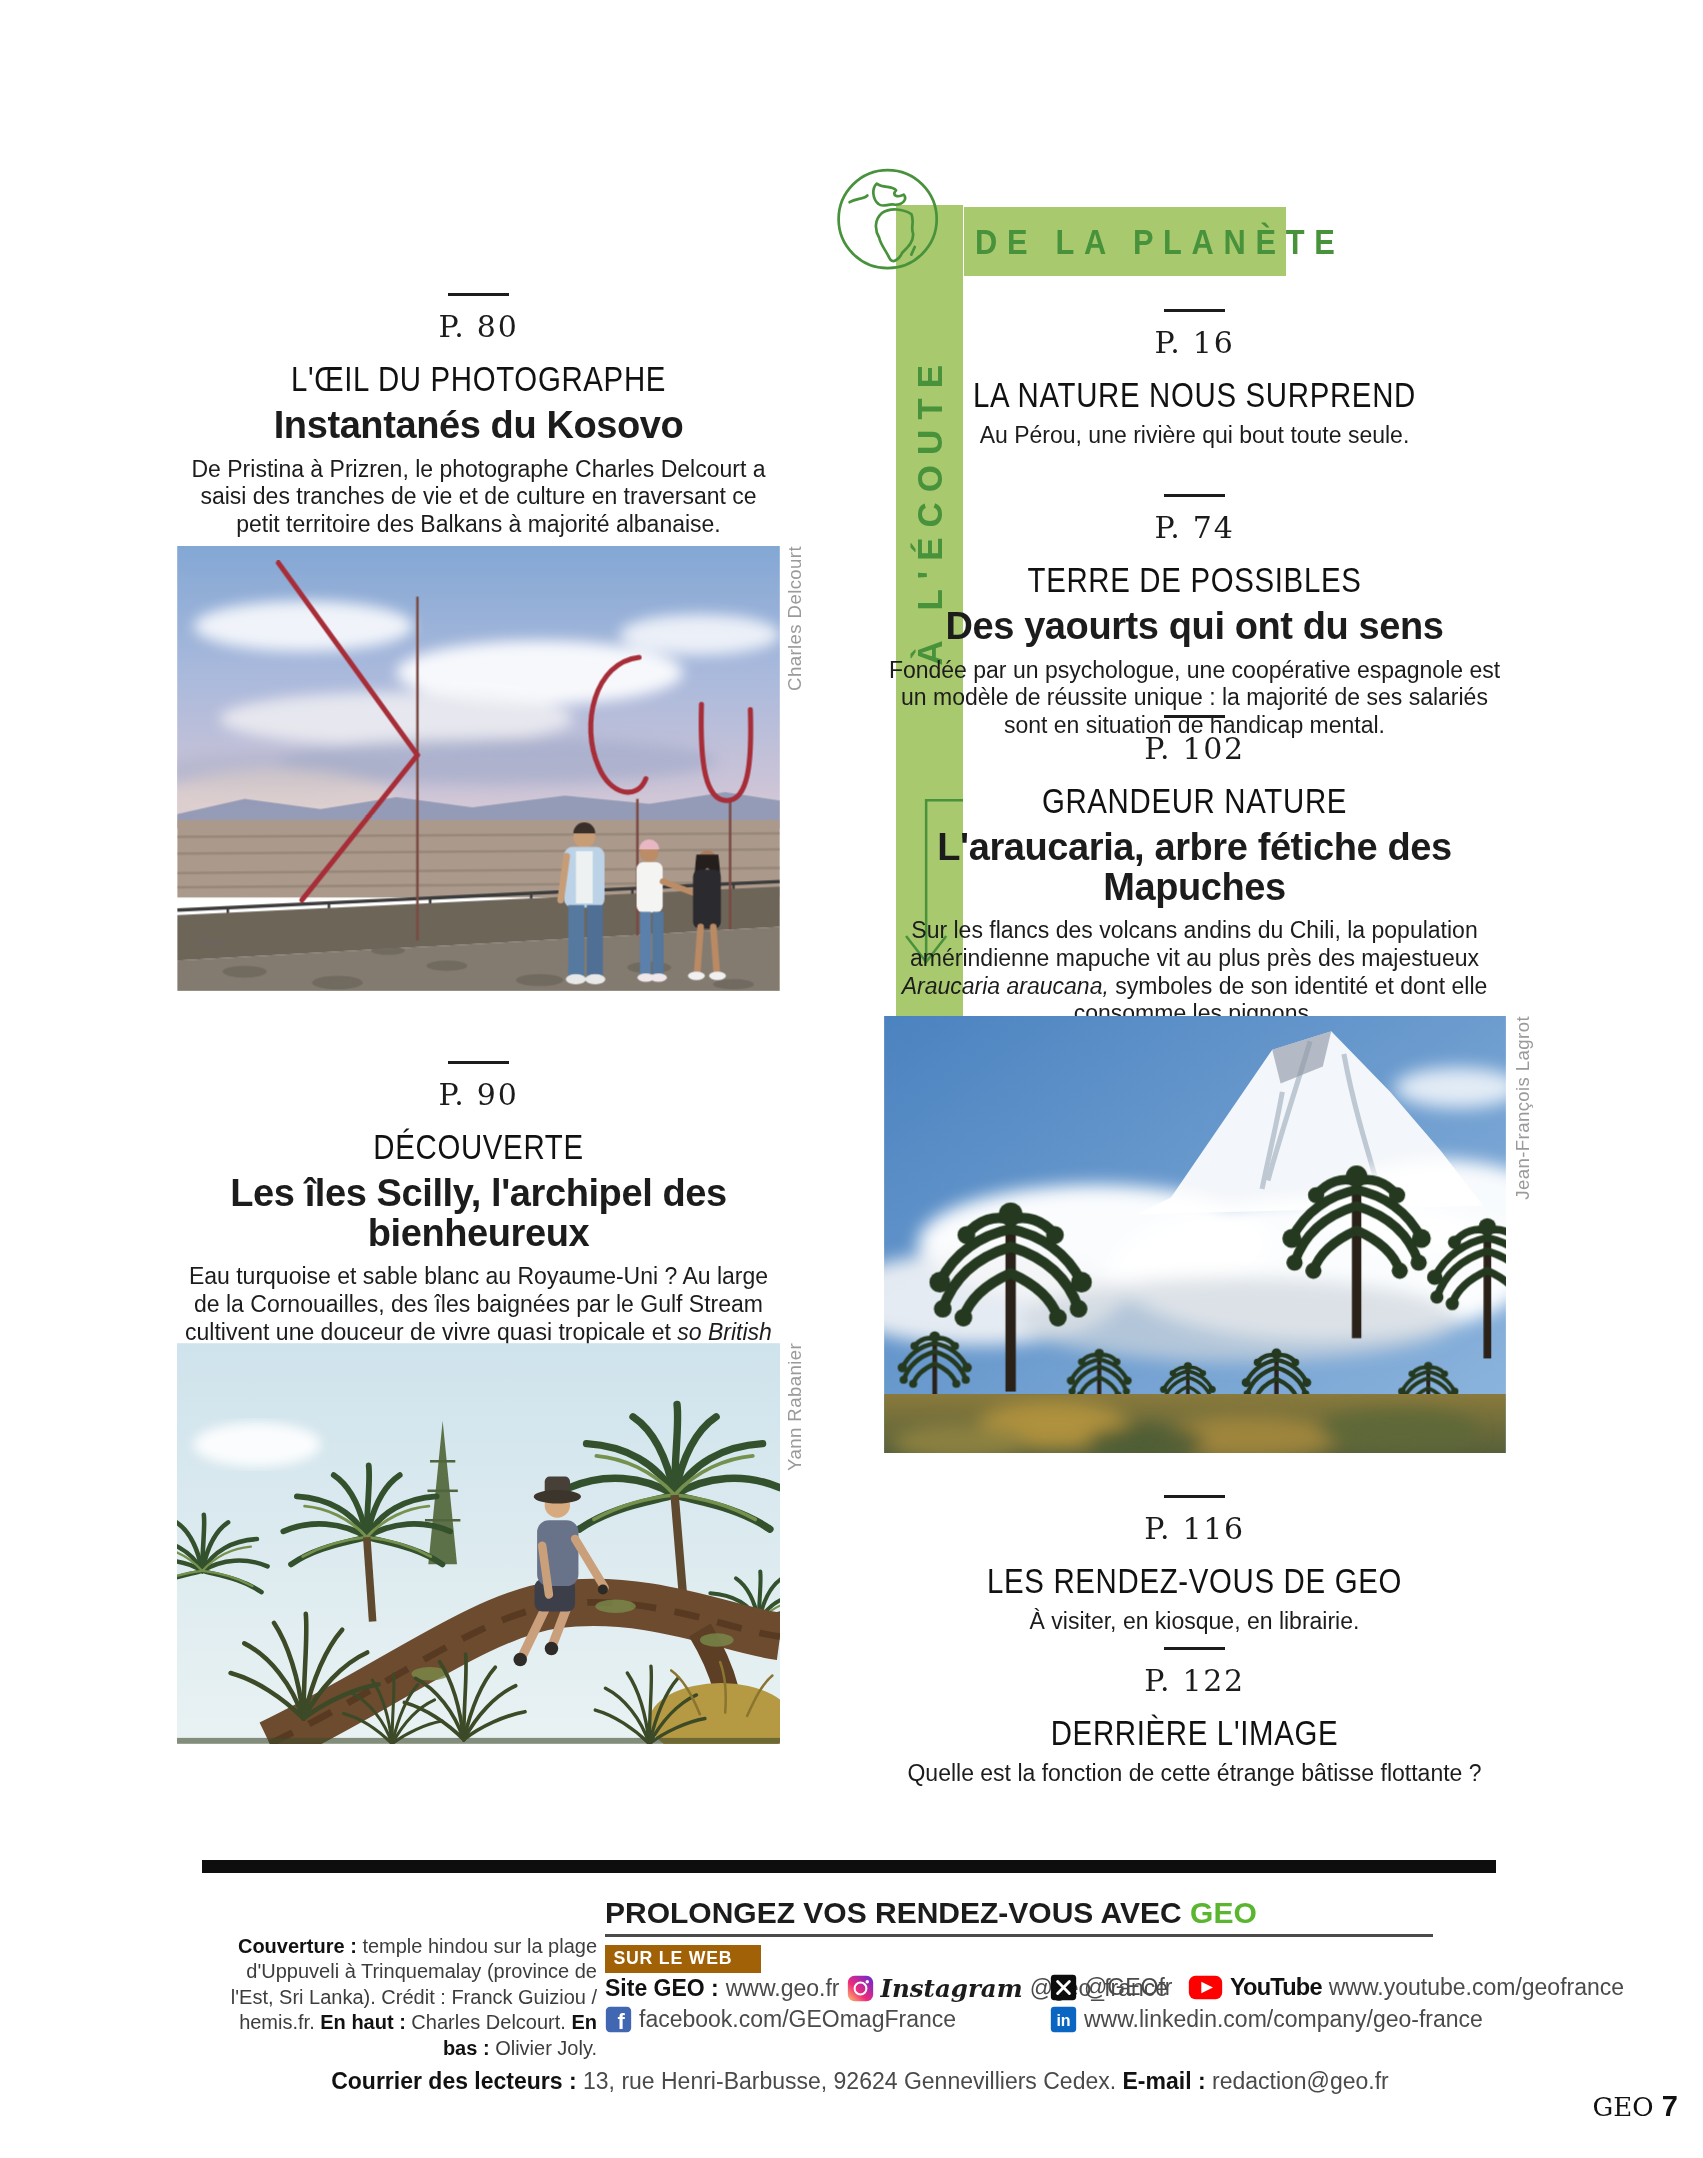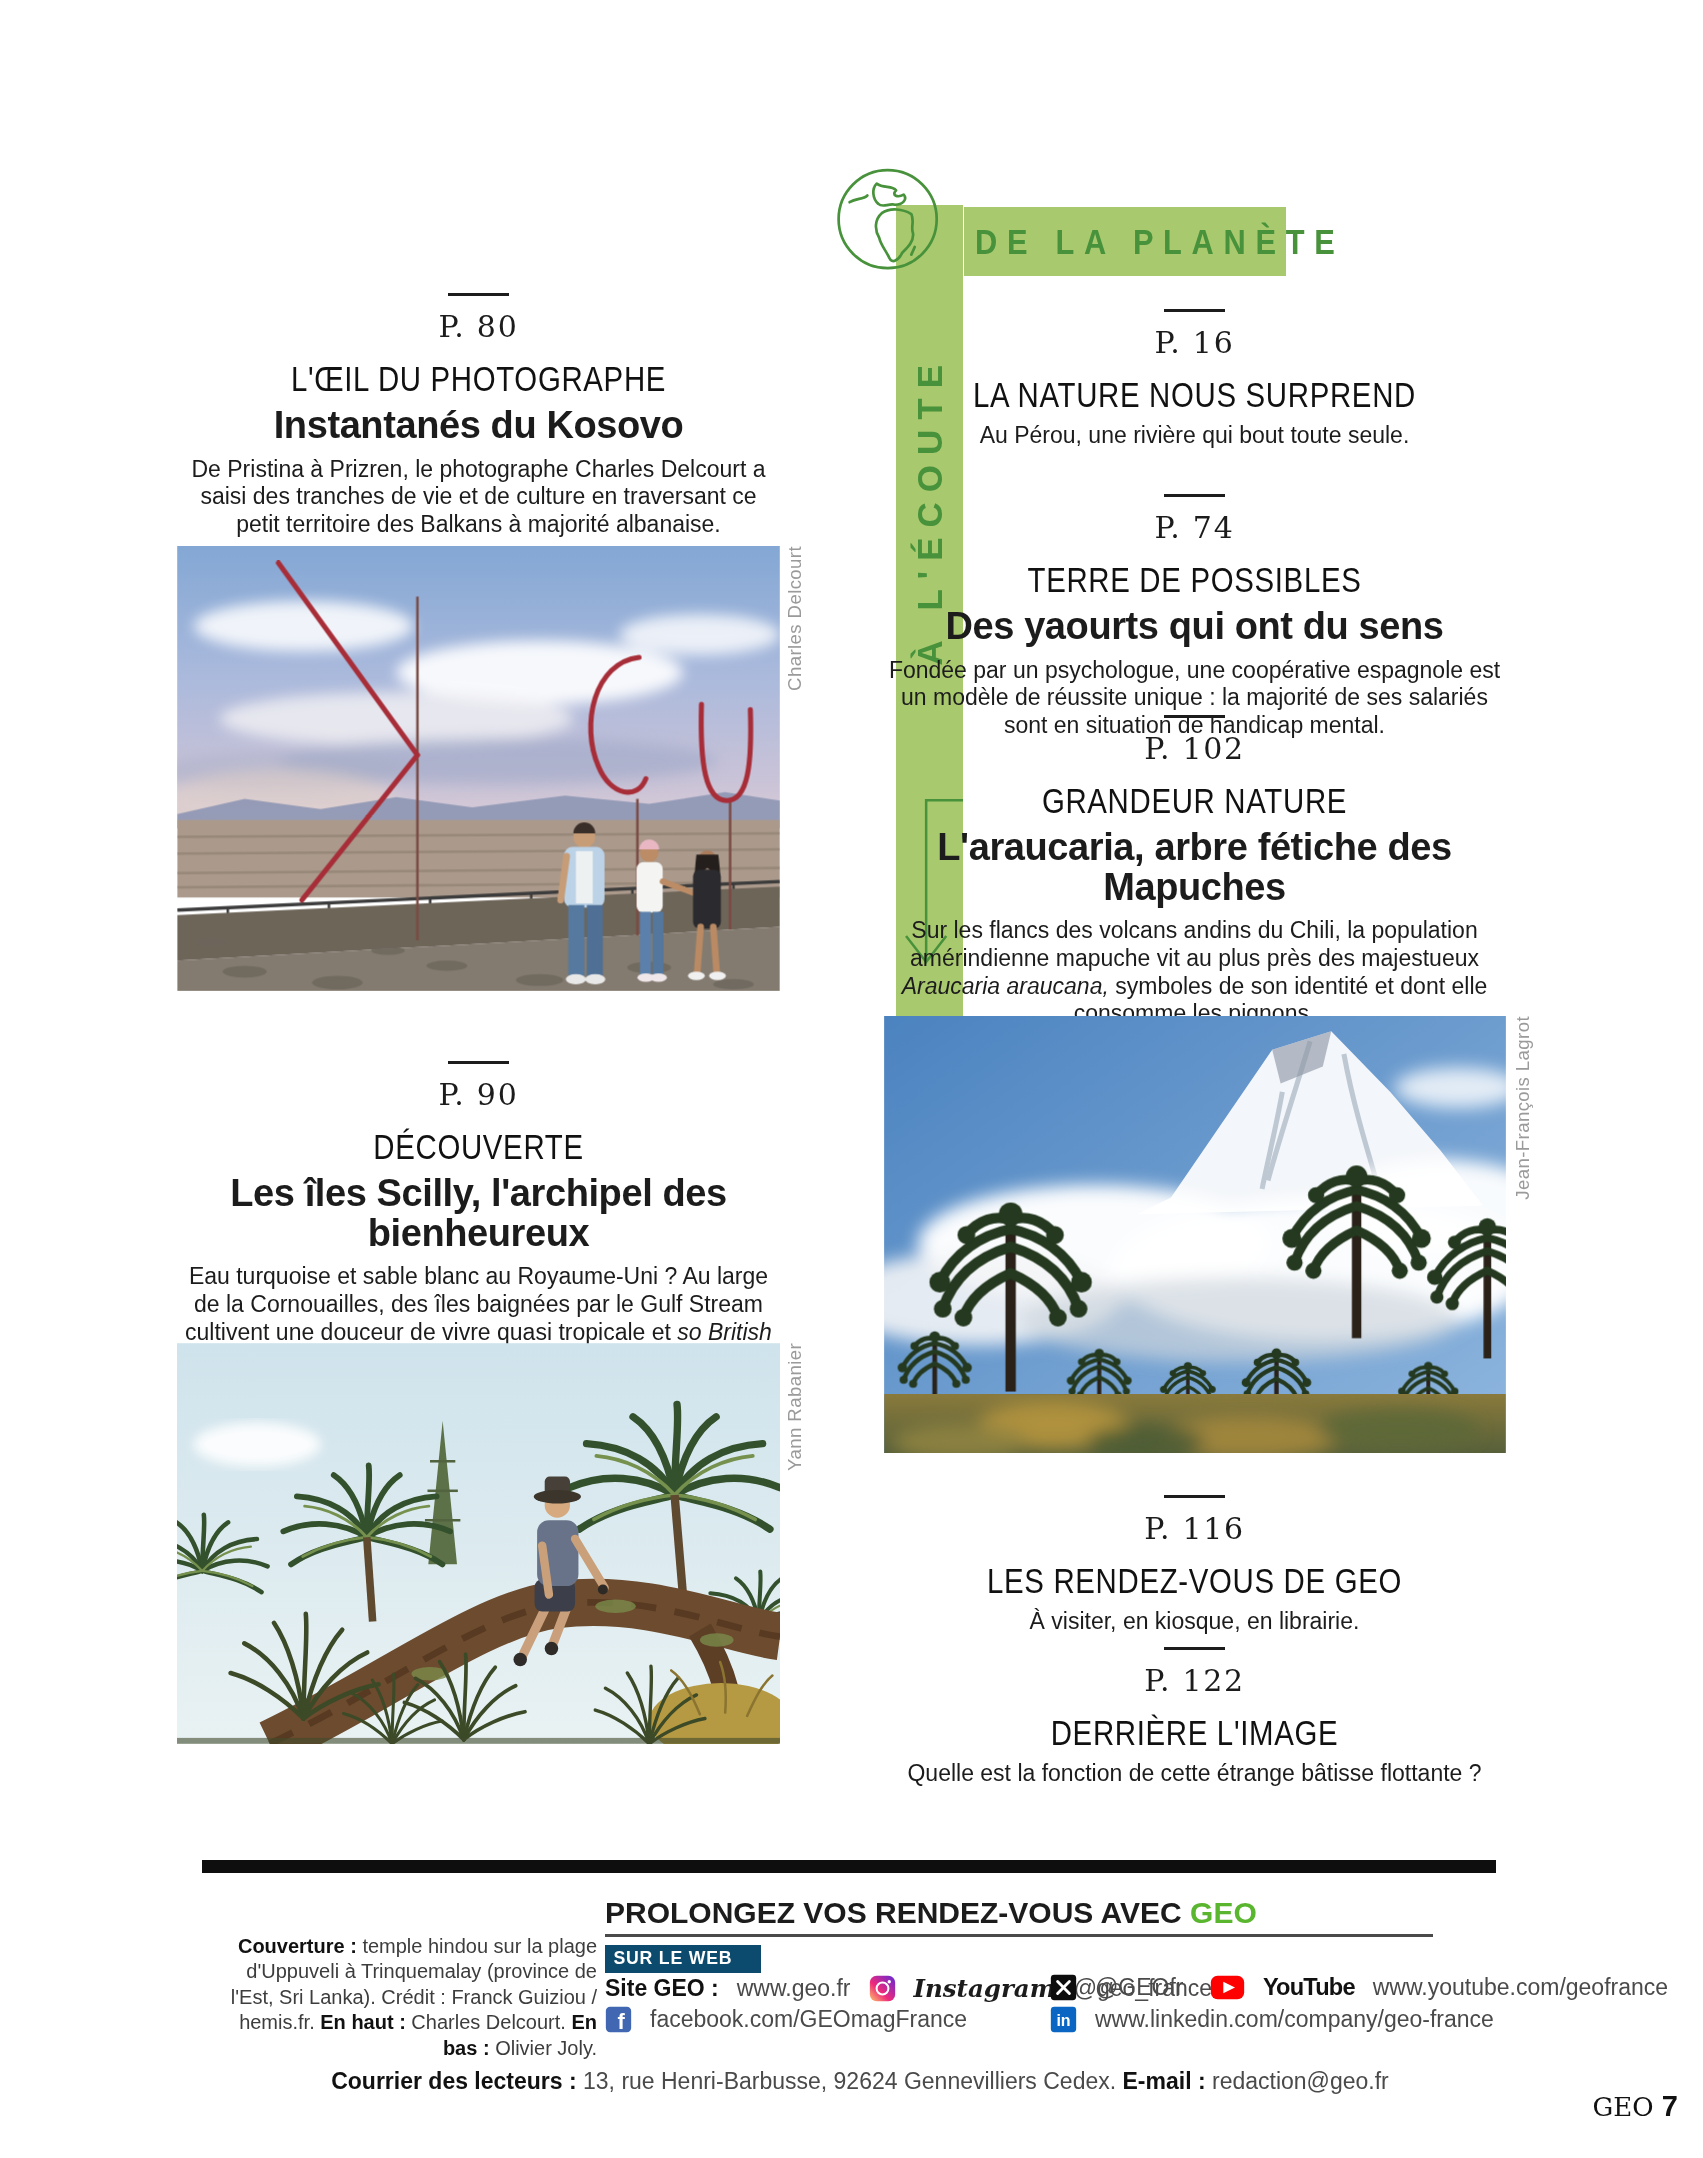--- a/index.html
+++ b/index.html
@@ -39,23 +39,23 @@
 
   
   .black-bar{position:absolute;left:202px;top:1860px;width:1294px;height:12.6px;background:#0e0e0e;}
   .cover-note{position:absolute;left:205px;top:1899px;width:392px;font-size:20px;line-height:1.27;
         color:#3d3d3d;text-align:right;margin-top:35px;}
   .cover-note b{color:#111;}
   .promo-heading{position:absolute;left:605px;top:1896px;width:835px;font-weight:700;font-size:30px;
         letter-spacing:0;white-space:nowrap;}
   .promo-heading .brand{color:#5bb62f;}
   .promo-rule{position:absolute;left:605px;top:1934px;width:828px;height:2.5px;background:#4a4a4a;}
-  .web-tag{position:absolute;left:605px;top:1945px;background:#0c4a6e;color:#fff;font-weight:700;
+  .web-tag{position:absolute;left:605px;top:1945px;background:#a16207;color:#fff;font-weight:700;
         font-size:17.7px;letter-spacing:0.8px;padding:3.4px 29px 3.4px 8.4px;}
-  .social-line{position:absolute;display:flex;align-items:center;gap:18px;font-size:23px;color:#4a4a4a;
+  .social-line{position:absolute;display:flex;align-items:center;gap:7px;font-size:23px;color:#4a4a4a;
         white-space:nowrap;}
   .social-line b{color:#111;}
   .ig-word{font-family:"DejaVu Serif","Liberation Serif",serif;font-style:italic;font-weight:700;
         font-size:24.5px;color:#1c1c1c;}
   .yt-word{font-weight:700;color:#111;font-size:23.6px;letter-spacing:-0.8px;}
   .icon{display:inline-block;vertical-align:middle;}
   .contact-line{position:absolute;left:219px;top:2068px;width:1282px;text-align:center;font-size:23px;
         color:#4a4a4a;}
   .contact-line b{color:#111;}
   .page-no{position:absolute;left:1526px;top:2090px;width:152px;text-align:right;white-space:nowrap;}

